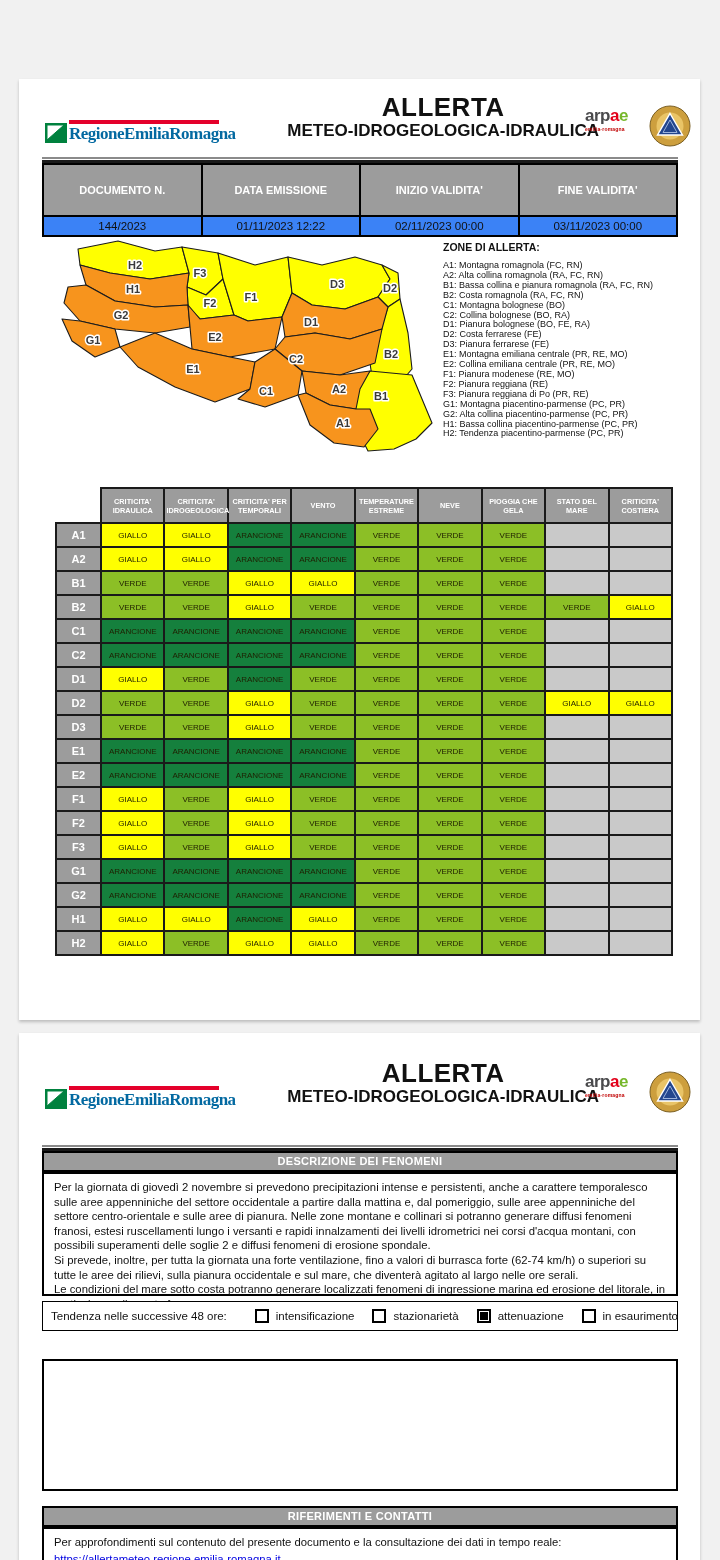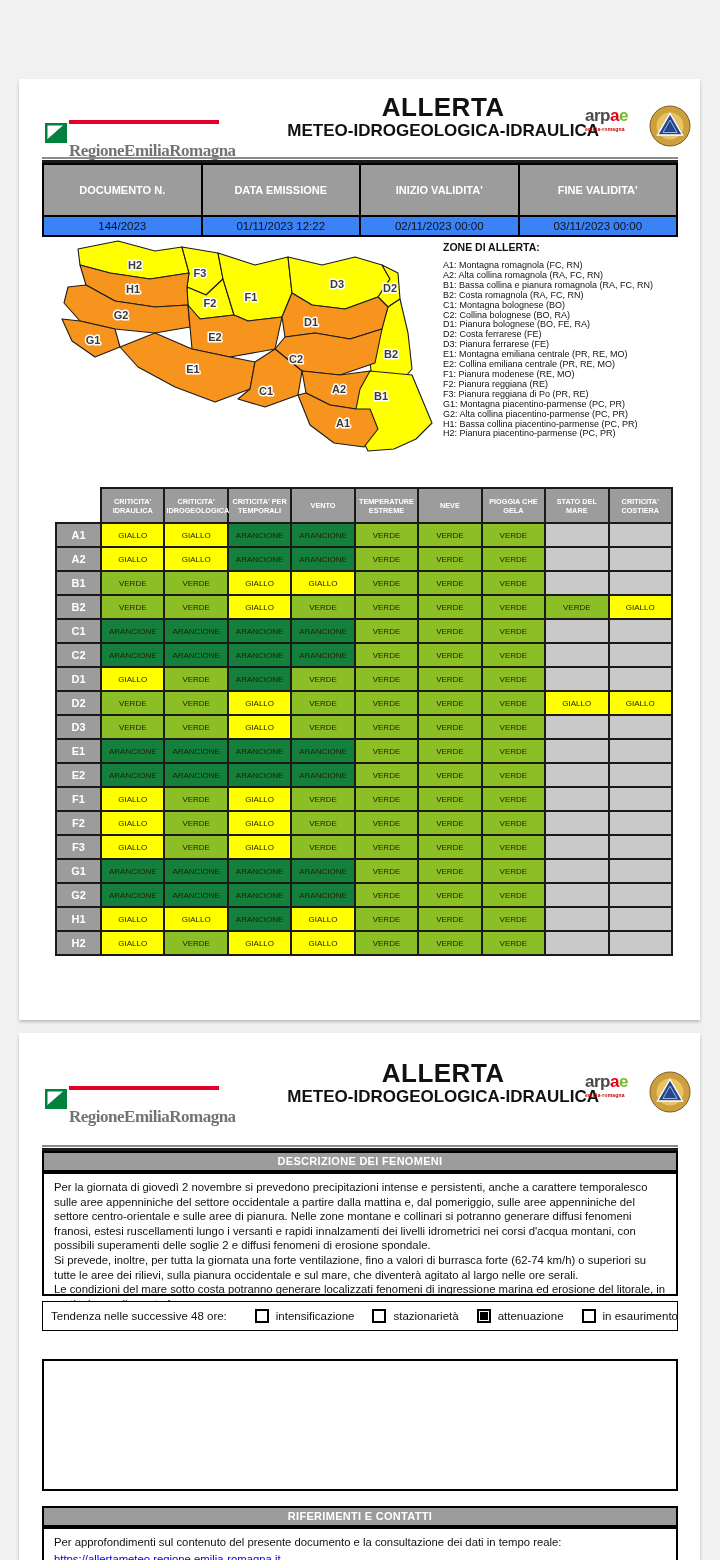--- a/index.html
+++ b/index.html
@@ -15,23 +15,23 @@
   }
   #page1{top:79px;height:941px;}
   #page2{top:1033px;height:600px;}
 
   
   .hdr{position:absolute;left:0;right:0;height:66px;}
   .brand{position:absolute;left:26px;top:16px;width:200px;}
   .brand .redbar{position:absolute;left:24px;top:11px;width:150px;height:4px;background:#e4002b;}
   .brand .glyph{position:absolute;left:0;top:14px;}
   .brand .name{
-    position:absolute;left:24px;top:32px;width:170px;
+    position:absolute;left:24px;top:15px;width:170px;
     font-family:"Liberation Serif", serif;font-weight:bold;
-    font-size:17px;letter-spacing:-0.5px;color:#737373;white-space:nowrap;
+    font-size:17px;letter-spacing:-0.5px;color:#0369a1;white-space:nowrap;
   }
   .titles{position:absolute;right:101px;top:0;text-align:center;}
   .t1{font-size:26px;font-weight:bold;letter-spacing:.5px;line-height:28px;}
   .t2{font-size:17px;font-weight:bold;letter-spacing:0;line-height:19px;white-space:nowrap;}
   .arpae{position:absolute;right:63px;top:18px;width:52px;text-align:left;line-height:10px;}
   .arpae .word{font-size:17px;font-weight:bold;letter-spacing:-0.5px;}
   .arpae .c-dark{color:#4a4a4c;margin-top:29px;}
   .arpae .c-red{color:#e2001a;}
   .arpae .c-green{color:#76b72a;}
   .arpae .sub{font-size:5px;color:#c00000;font-weight:bold;letter-spacing:.2px;}
@@ -217,21 +217,21 @@
         <div class="zl-item">D2: Costa ferrarese (FE)</div>
         <div class="zl-item">D3: Pianura ferrarese (FE)</div>
         <div class="zl-item">E1: Montagna emiliana centrale (PR, RE, MO)</div>
         <div class="zl-item">E2: Collina emiliana centrale (PR, RE, MO)</div>
         <div class="zl-item">F1: Pianura modenese (RE, MO)</div>
         <div class="zl-item">F2: Pianura reggiana (RE)</div>
         <div class="zl-item">F3: Pianura reggiana di Po (PR, RE)</div>
         <div class="zl-item">G1: Montagna piacentino-parmense (PC, PR)</div>
         <div class="zl-item">G2: Alta collina piacentino-parmense (PC, PR)</div>
         <div class="zl-item">H1: Bassa collina piacentino-parmense (PC, PR)</div>
-        <div class="zl-item">H2: Pianura piacentino-parmense (PC, PR)</div>
+        <div class="zl-item">H2: Tendenza piacentino-parmense (PC, PR)</div>
       </div>
   </div>
 
   <table class="alert-table">
     <colgroup>
         <col class="c0">
         <col>
         <col>
         <col>
         <col>

